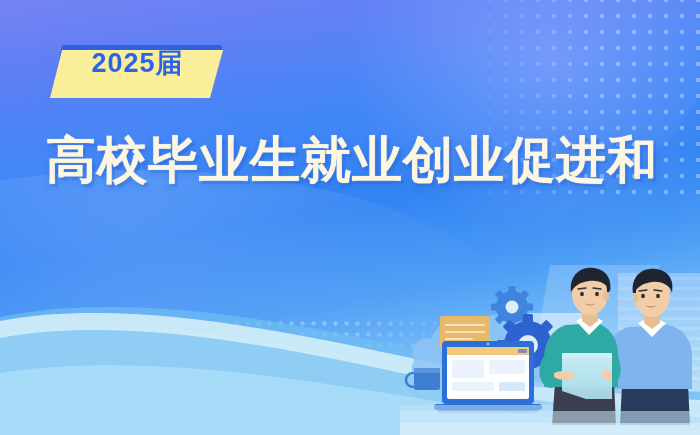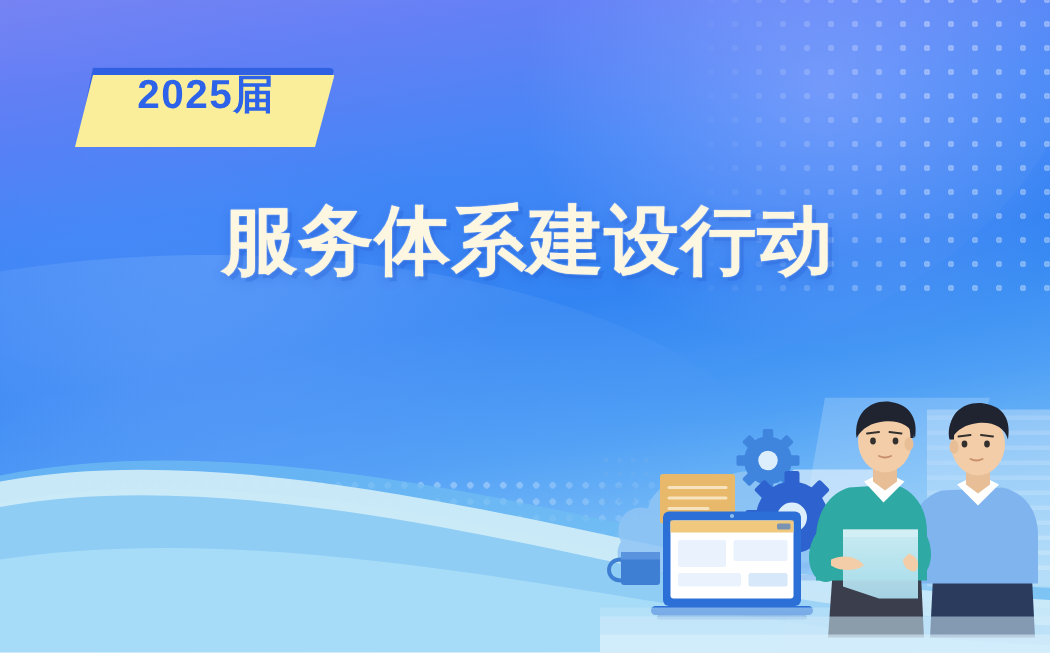--- a/index.html
+++ b/index.html
@@ -173,21 +173,21 @@
   </div>
 
   <div class="badge-wrap">
     <div class="badge-shadow"></div>
     <div class="badge-face">
       <span class="badge-text">2025届</span>
     </div>
   </div>
 
   <div class="headline">
-    <div class="line line-2">服务体系建设行动</div>
+    <div class="line line-1">高校毕业生就业创业促进和</div>
   </div>
 
   <div class="illo">
     <svg viewBox="0 0 300 170" preserveAspectRatio="none">
       <defs>
         <linearGradient id="deskGrad" x1="0" y1="0" x2="0" y2="1">
           <stop offset="0%" stop-color="#BFE4F8" stop-opacity="0.55"></stop>
           <stop offset="100%" stop-color="#D9F0FB" stop-opacity="0.25"></stop>
         </linearGradient>
         <linearGradient id="docGrad" x1="0" y1="0" x2="0" y2="1">

